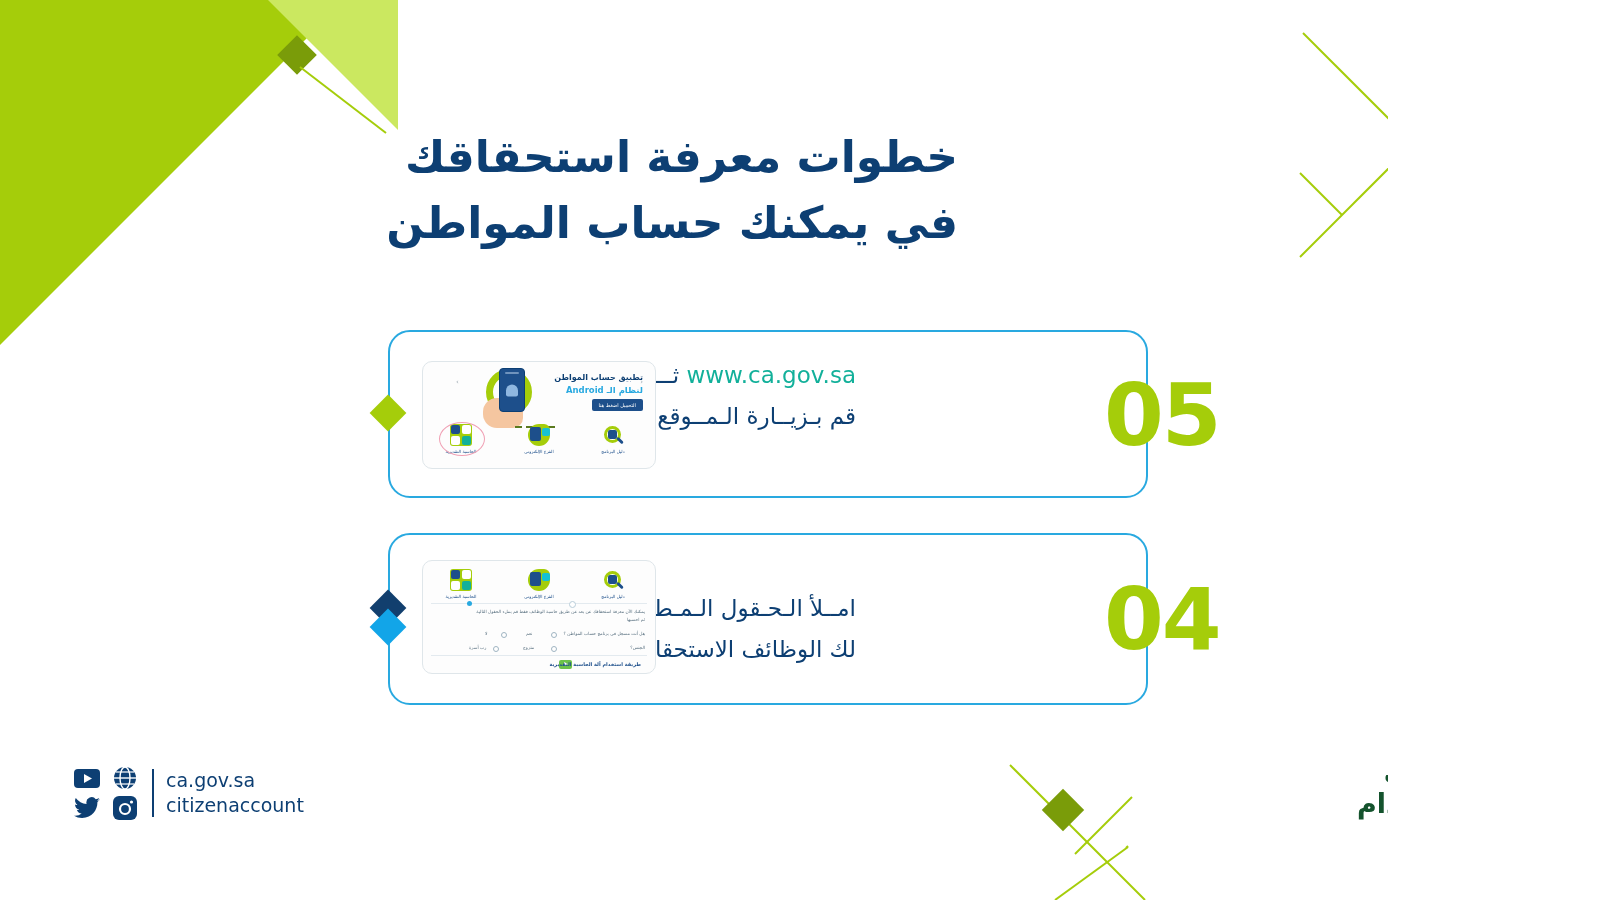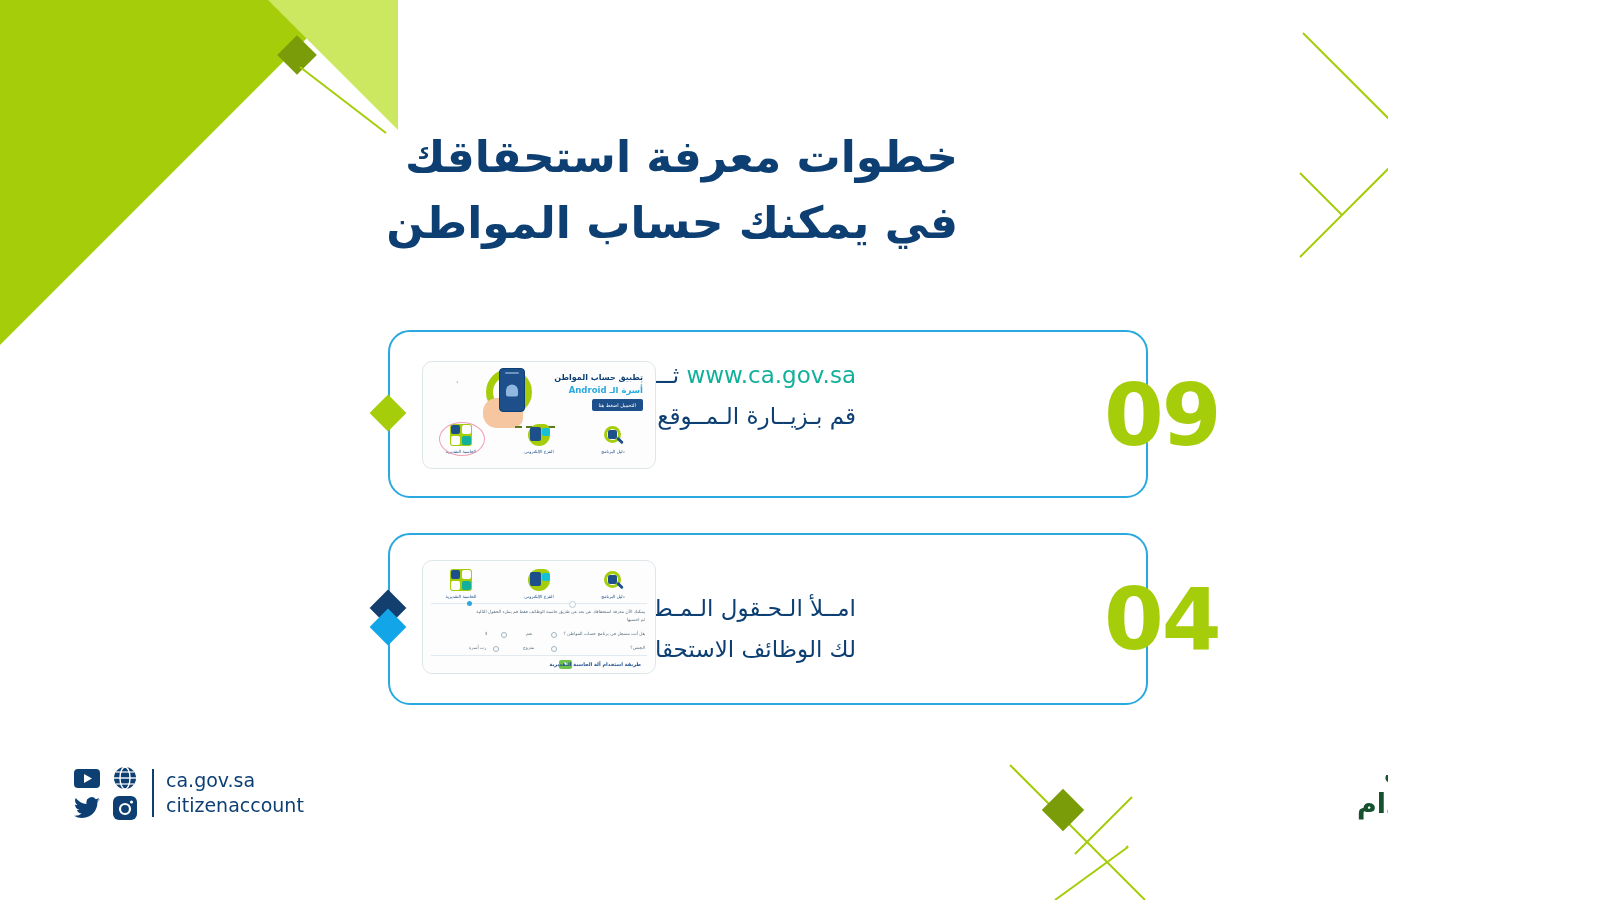--- a/index.html
+++ b/index.html
@@ -204,42 +204,42 @@
   <div class="deco dia dia-navy-tr"></div>
   <div class="deco dia dia-olive-br"></div>
 
   <div class="title">
     <span>خطوات معرفة استحقاقك</span>
     <span>في يمكنك حساب المواطن</span>
   </div>
 
   <div class="card" id="card1"></div>
   <div class="cd" id="cd1"></div>
-  <div class="step-num" id="num1">09</div>
+  <div class="step-num" id="num1">05</div>
 
   <div class="step-text" id="text1">
     <div>
       <span class="url">www.ca.gov.sa</span>
       <span>ثـــم اضـــغط عـلى</span>
     </div>
     <div>قم بـزيــارة الـمــوقع الإلكـتروني</div>
   </div>
 
   <div class="thumb" id="thumb1">
     <div class="tb-arrow l">‹</div>
     <div class="tb-arrow r">›</div>
 
     <div class="ring"></div>
     <div class="hand"></div>
     <div class="phone">
       <div class="droid"></div>
     </div>
 
     <div class="tb-t1">تطبيق حساب المواطن</div>
-    <div class="tb-t2">أسرة الـ Android</div>
+    <div class="tb-t2">لنظام الـ Android</div>
     <div class="tb-btn">التحميل اضغط هنا</div>
     <div class="dashes"></div>
 
     <div class="trio">
       <div class="ic-wrap" style="left:6px;top:62px;">
         <div class="ic ic-calc">
             <i></i>
             <b></b>
           </div>
         <div class="ic-lbl">الحاسبة التقديرية</div>

